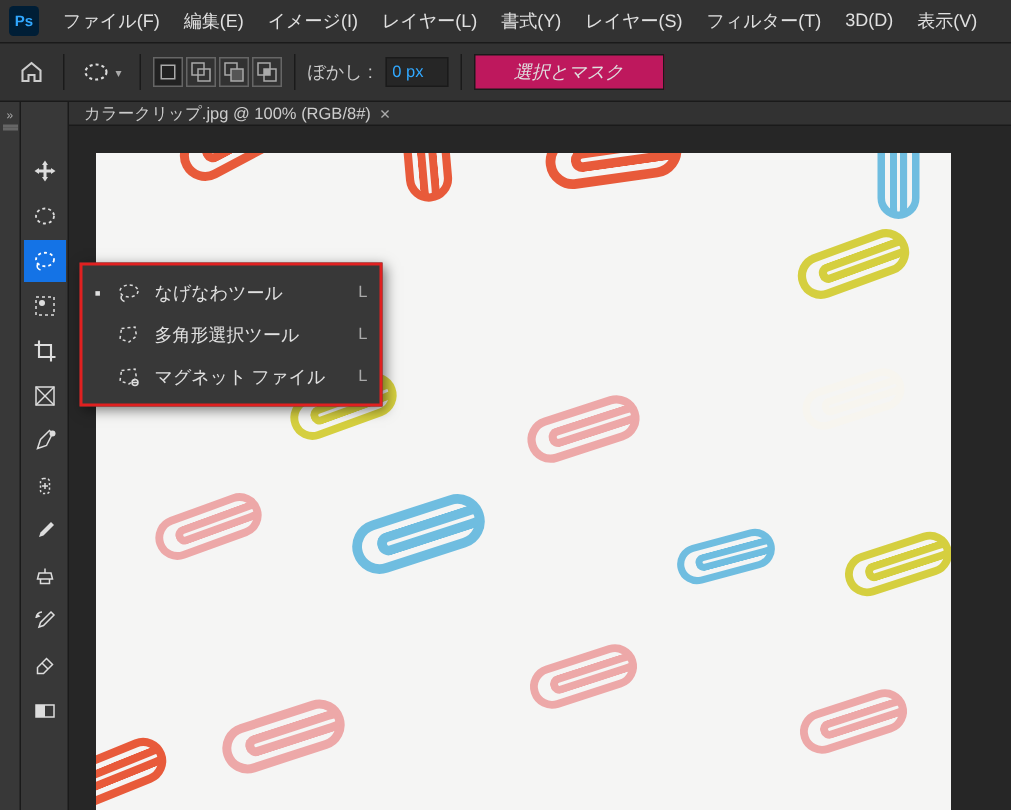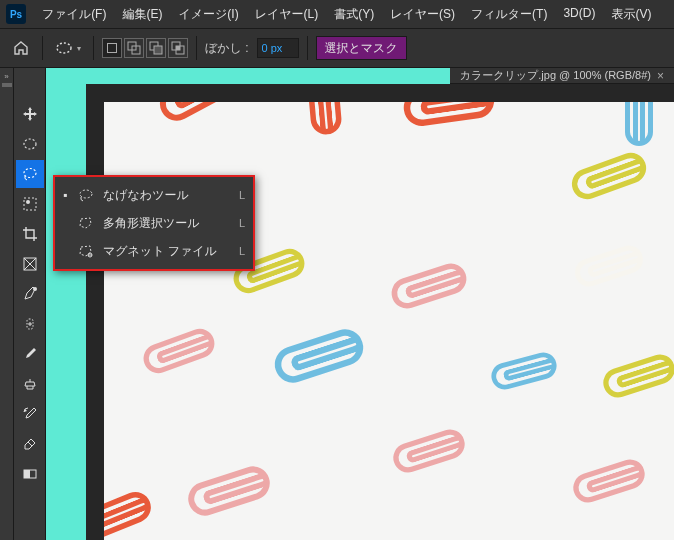--- a/index.html
+++ b/index.html
@@ -12,32 +12,32 @@
 .options-bar { height: 40px; background: #323232; border-top: 1px solid #1a1a1a; border-bottom: 1px solid #1a1a1a; display: flex; align-items: center; padding: 0 8px; gap: 8px; }
 .home-btn { width: 26px; height: 26px; display: flex; align-items: center; justify-content: center; cursor: pointer; }
 .tool-preset { height: 26px; display: flex; align-items: center; padding: 0 4px; cursor: pointer; gap: 4px; }
 .sep { width: 1px; height: 24px; background: #1a1a1a; }
 .mode-btns { display: flex; gap: 2px; }
 .mode-btn { width: 20px; height: 20px; border: 1px solid #666; display: flex; align-items: center; justify-content: center; }
 .label-txt { color: #ccc; }
 .num-input { width: 42px; height: 20px; background: #262626; border: 1px solid #1a1a1a; color: #31a8ff; padding: 4px 4px; font-size: 11px; }
 .checkbox { width: 12px; height: 12px; background: #262626; border: 1px solid #666; display: inline-flex; align-items: center; justify-content: center; margin-right: 4px; }
 .checkbox.checked::after { content: "✓"; font-size: 10px; color: #ccc; }
-.btn-select-mask { height: 24px; background: #701a75; border: 1px solid #1a1a1a; padding: 0 8px; color: #e0e0e0; display: flex; align-items: center; cursor: pointer; }
+.btn-select-mask { height: 24px; background: #be185d; border: 1px solid #1a1a1a; padding: 0 26px; color: #e0e0e0; display: flex; align-items: center; cursor: pointer; font-style: italic; }
 
 .main { display: flex; height: calc(100% - 68px); }
 .mini-panel { width: 14px; background: #383838; border-right: 1px solid #1a1a1a; display: flex; flex-direction: column; align-items: center; padding-top: 4px; gap: 2px; }
 .mini-chevrons { color: #aaa; font-size: 8px; }
 .mini-stripes { width: 10px; height: 4px; border-top: 2px solid #666; border-bottom: 2px solid #666; }
 
 .toolbox { width: 32px; background: #383838; border-right: 1px solid #1a1a1a; display: flex; flex-direction: column; align-items: center; padding-top: 32px; gap: 2px; }
 .tool { width: 28px; height: 28px; display: flex; align-items: center; justify-content: center; cursor: pointer; position: relative; color: #ddd; }
 .tool.active { background: #1473e6; color: #fff; }
 
-.doc-area { flex: 1; background: #5eead4; display: flex; flex-direction: column; align-items: flex-end; }
+.doc-area { flex: 1; background: #a21caf; display: flex; flex-direction: column; }
 .doc-tab { height: 28px; display: flex; align-items: center; padding: 0 10px; gap: 6px; background: #323232; border-bottom: 1px solid #1a1a1a; }
 .tab-title { color: #ccc; font-size: 11px; }
 .tab-close { color: #aaa; cursor: pointer; }
 .canvas { flex: 1; background: #262626; padding: 18px 0 0 18px; position: relative; }
 .image { width: 570px; height: 440px; background: #f5f5f4; position: relative; overflow: hidden; }
 
 
 .clip { position: absolute; width: 70px; height: 28px; border-radius: 14px; border: 5px solid; }
 .clip::after { content: ""; position: absolute; left: 8px; top: 3px; right: -3px; bottom: 3px; border-radius: 10px; border: 5px solid; border-color: inherit; border-right: none; }
 

